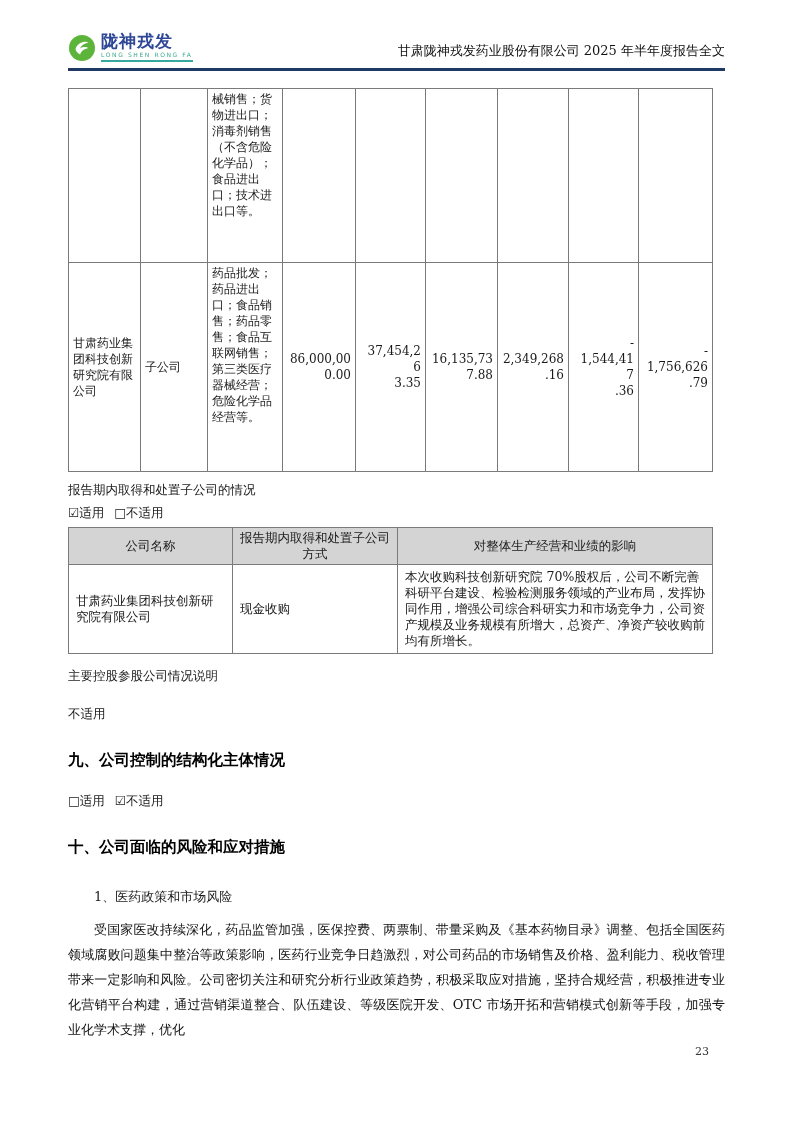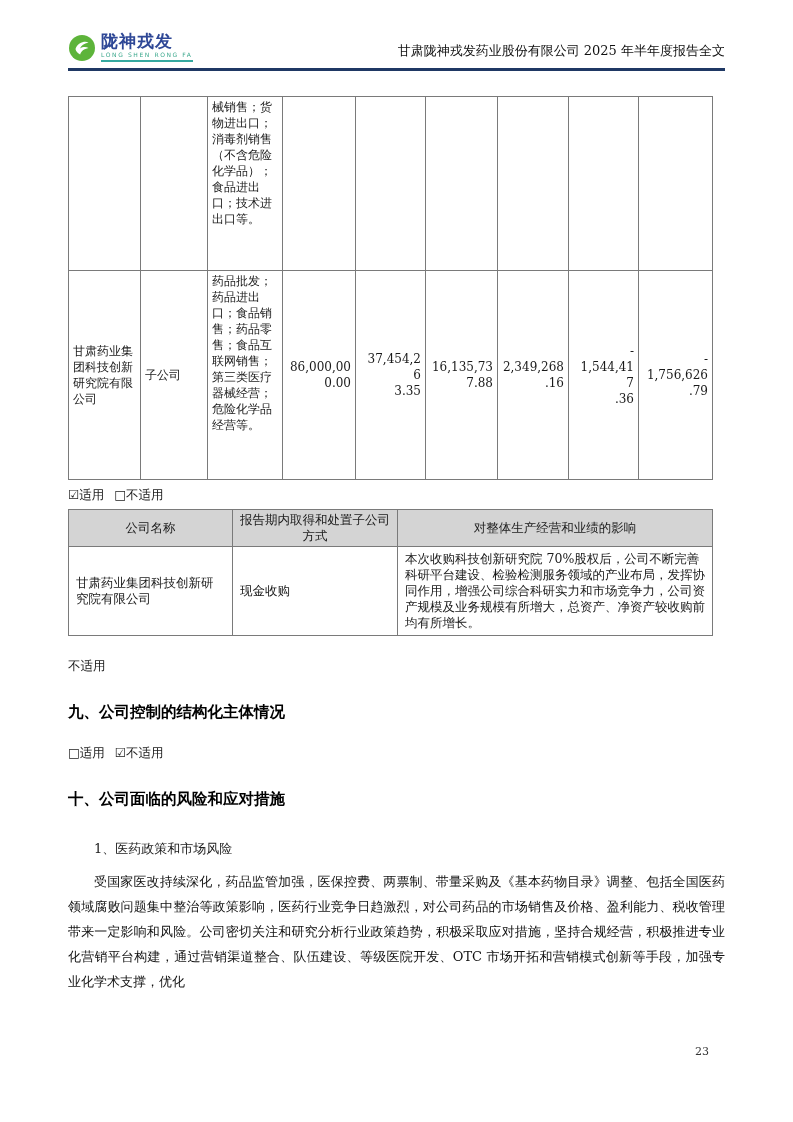--- a/index.html
+++ b/index.html
@@ -24,21 +24,21 @@
   .logo{display:flex;align-items:center;gap:5px;}
   .logo-circle{display:inline-block;width:28px;height:28px;}
   .logo-text{display:flex;flex-direction:column;line-height:1;}
   .logo-cn{font-family:"DejaVu Sans","Liberation Sans",sans-serif;font-weight:bold;font-size:17px;color:#2e4796;letter-spacing:1px;}
   .logo-en{font-family:"DejaVu Sans","Liberation Sans",sans-serif;font-size:6px;color:#3aa78c;letter-spacing:1.6px;margin-top:2px;padding-bottom:2px;border-bottom:2px solid #35a9a0;}
   .hdr-title{font-size:13px;color:#111;padding-bottom:2px;}
 
   
   table{border-collapse:collapse;table-layout:fixed;width:644px;}
   td,th{border:1px solid #7a7a7a;font-size:12px;line-height:16px;padding:2px 4px;box-sizing:border-box;word-break:break-all;}
-  .t1{margin-top:25px;border-radius:25px;}
+  .t1{margin-top:17px;border-radius:25px;}
   .t1 .r1 td{vertical-align:top;height:174px;}
   .t1 .r2 td{vertical-align:middle;height:209px;}
   td.num{white-space:pre-line;text-align:right;}
   td.num-left{white-space:pre-line;text-align:right;}
 
   .t2{margin-top:6px;}
   .t2 th{background:#d4d4d4;font-weight:normal;text-align:center;height:24px;font-size:12.5px;}
   .t2 td{vertical-align:middle;padding:4px 7px;line-height:16px;font-size:12.5px;}
   .t2 td.impact{vertical-align:top;}
 
@@ -126,20 +126,21 @@
         <td class="num">-
 1,544,417
 .36</td>
         <td class="num">-
 1,756,626
 .79</td>
       </tr>
     </tbody>
       </table>
 
+    <p class="note">报告期内取得和处置子公司的情况</p>
     <p class="chk-line">
       <span class="box">☑适用</span><span>□不适用</span>
     </p>
 
     <table class="t2">
       <colgroup>
         <col style="width:164px">
           <col style="width:165px">
           <col style="width:315px">
       </colgroup>
@@ -150,20 +151,21 @@
         <th>对整体生产经营和业绩的影响</th>
       </tr>
       <tr>
         <td>甘肃药业集团科技创新研究院有限公司</td>
         <td>现金收购</td>
         <td class="impact">本次收购科技创新研究院 70%股权后，公司不断完善科研平台建设、检验检测服务领域的产业布局，发挥协同作用，增强公司综合科研实力和市场竞争力，公司资产规模及业务规模有所增大，总资产、净资产较收购前均有所增长。</td>
       </tr>
     </tbody>
       </table>
 
+    <p class="note note-sp1">主要控股参股公司情况说明</p>
     <p class="note note-sp2">不适用</p>
 
     <h2 class="sec">九、公司控制的结构化主体情况</h2>
     <p class="chk-line under-sec">
       <span class="box">□适用</span><span>☑不适用</span>
     </p>
 
     <h2 class="sec">十、公司面临的风险和应对措施</h2>
     <p class="sub-item">1、医药政策和市场风险</p>
     <p class="body-para">受国家医改持续深化，药品监管加强，医保控费、两票制、带量采购及《基本药物目录》调整、包括全国医药领域腐败问题集中整治等政策影响，医药行业竞争日趋激烈，对公司药品的市场销售及价格、盈利能力、税收管理带来一定影响和风险。公司密切关注和研究分析行业政策趋势，积极采取应对措施，坚持合规经营，积极推进专业化营销平台构建，通过营销渠道整合、队伍建设、等级医院开发、OTC 市场开拓和营销模式创新等手段，加强专业化学术支撑，优化</p>

